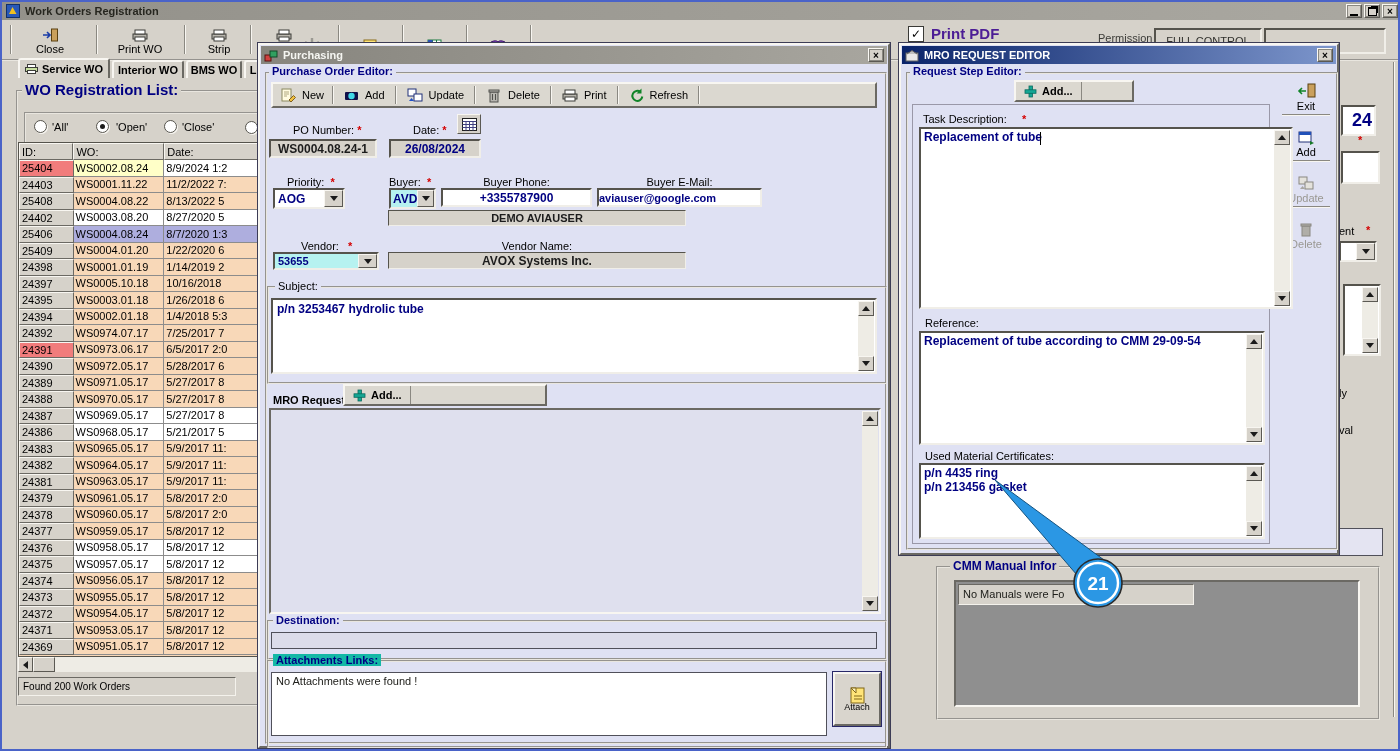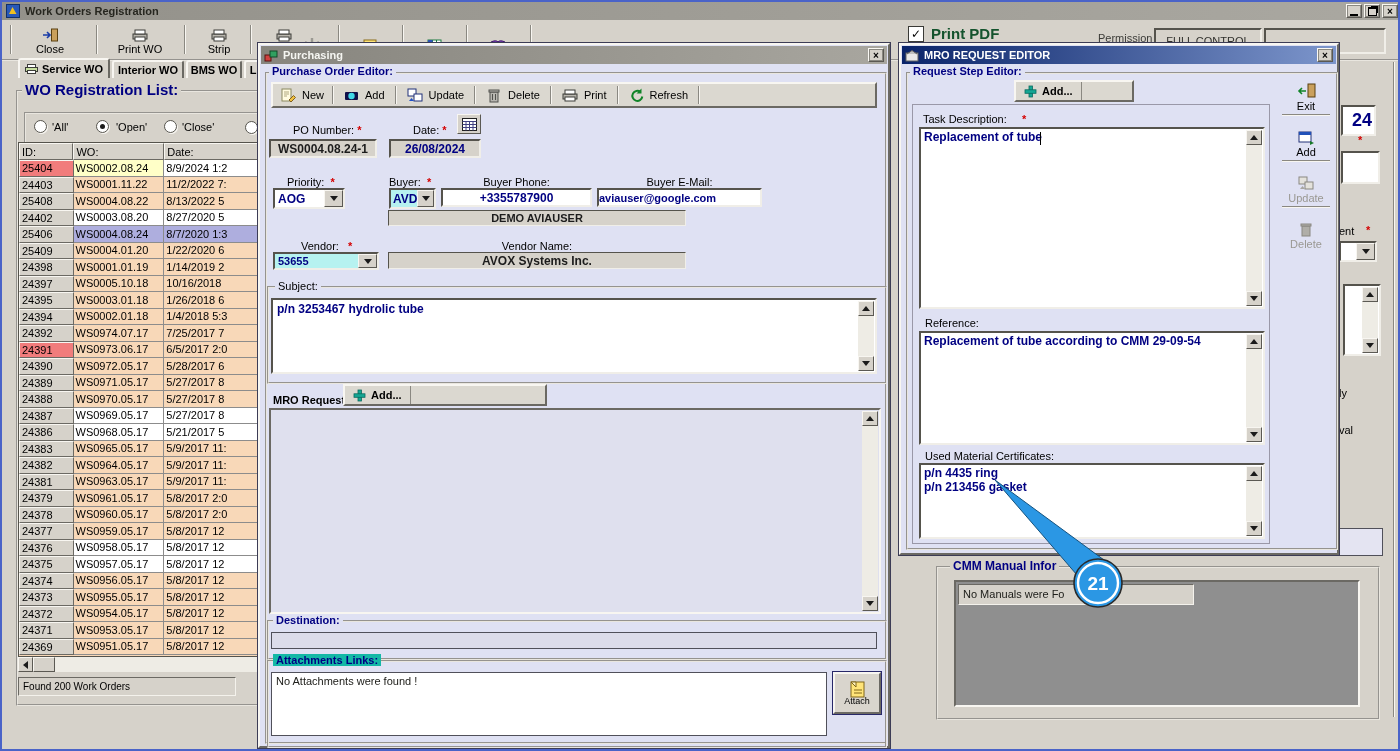--- a/index.html
+++ b/index.html
@@ -139,21 +139,21 @@
           <path d="M2 3 q5 -2.4 7 0 q2 -2.4 7 0 v10 q-5 -1.8 -7 0 q-2 -1.8 -7 0 z" fill="#7a3cb8" stroke="#3c1868"></path>
           <text x="6" y="11.5" font-size="9" fill="#ffb020" font-weight="bold">?</text>
         </svg>
     </div>
     <div class="sep abs" style="left:528px;top:5px;height:29px;"></div>
 
     <div class="abs" style="left:906px;top:5px;display:flex;align-items:center;gap:7px;">
       <div class="checkbox">
           <span>✓</span>
         </div>
-      <span style="font-size:15px;font-weight:bold;color:#14532d;">Print PDF</span>
+      <span style="font-size:15px;font-weight:bold;color:#4c1d95;">Print PDF</span>
     </div>
 
     <span class="abs t11" style="left:1096px;top:12px;color:#3c3c38;">Permission</span>
     <div class="abs grayfield t11" style="left:1152px;top:8px;width:104px;height:22px;display:flex;align-items:center;justify-content:center;color:#30302c;">
       <span>FULL CONTROL</span>
     </div>
     <div class="abs grayfield" style="left:1262px;top:8px;width:118px;height:22px;"></div>
   </div>
 
   <div class="tab abs" style="left:16px;top:56px;width:92px;height:20px;">
@@ -561,21 +561,21 @@
 
       <div class="abs groove" style="left:6px;top:556px;width:616px;height:36px;"></div>
       <div class="abs t11 b navy" style="left:12px;top:550px;background:#dfe1f3;padding:0 3px;">Destination:</div>
       <div class="abs" style="left:10px;top:568px;width:606px;height:17px;background:#dcdcea;border:1px solid #50505a;box-sizing:border-box;"></div>
 
       <div class="abs groove" style="left:6px;top:596px;width:616px;height:84px;"></div>
       <div class="abs t11 b navy" style="left:12px;top:590px;background:#14b8a6;padding:0 3px;">Attachments Links:</div>
       <div class="abs" style="left:10px;top:608px;width:556px;height:64px;background:#fff;border:1px solid #50505a;box-sizing:border-box;">
         <span class="t11" style="position:absolute;left:4px;top:2px;color:#20201c;">No Attachments were found !</span>
       </div>
-      <div class="abs bevout" style="left:572px;top:608px;width:48px;height:42px;background:#d9d5cd;outline:1px solid #282868;display:flex;flex-direction:column;align-items:center;justify-content:center;box-sizing:border-box;">
+      <div class="abs bevout" style="left:572px;top:608px;width:48px;height:54px;background:#d9d5cd;outline:1px solid #282868;display:flex;flex-direction:column;align-items:center;justify-content:center;box-sizing:border-box;">
         <svg width="20" height="19">
             <rect x="4" y="2" width="13" height="15" fill="#ffe478" stroke="#806618"></rect>
             <path d="M4 2 l5 5 v-5 z" fill="#fff4c0" stroke="#806618"></path>
             <path d="M7 10h8M7 13h8" stroke="#806618"></path>
           </svg>
         <span style="font-size:9px;color:#000;margin-top:-3px;">Attach</span>
       </div>
     </div>
   </div>
 
@@ -632,21 +632,21 @@
       <div class="toolbtn abs" style="left:382px;top:148px;width:44px;height:38px;color:#9a9892;">
         <svg width="16" height="15">
             <rect x="4" y="4" width="8" height="10" fill="#b0aea8" stroke="#8a8881"></rect>
             <rect x="3" y="2" width="10" height="2" fill="#b0aea8" stroke="#8a8881"></rect>
           </svg>
         <span>Delete</span>
       </div>
 
       <div class="abs" style="left:10px;top:40px;width:358px;height:440px;border:1px solid #9a98a8;background:#dfe1f3;box-sizing:border-box;">
         <div class="abs t11" style="left:10px;top:8px;"><span>Task Description:</span>&nbsp;&nbsp;&nbsp;&nbsp;&nbsp;<span class="req">*</span></div>
-        <div class="abs tbox" style="left:6px;top:22px;width:346px;height:182px;box-sizing:border-box;">
+        <div class="abs tbox" style="left:6px;top:22px;width:374px;height:182px;box-sizing:border-box;">
           <span class="val" style="position:absolute;left:3px;top:1px;">Replacement of tube</span>
             <span class="caret abs" style="left:118px;top:3px;"></span>
           <div class="vsb">
             <div class="sbtn up">
                 <span class="tri-u"></span>
               </div>
             <div class="sbtn dn">
                 <span class="tri-d"></span>
               </div>
           </div>

